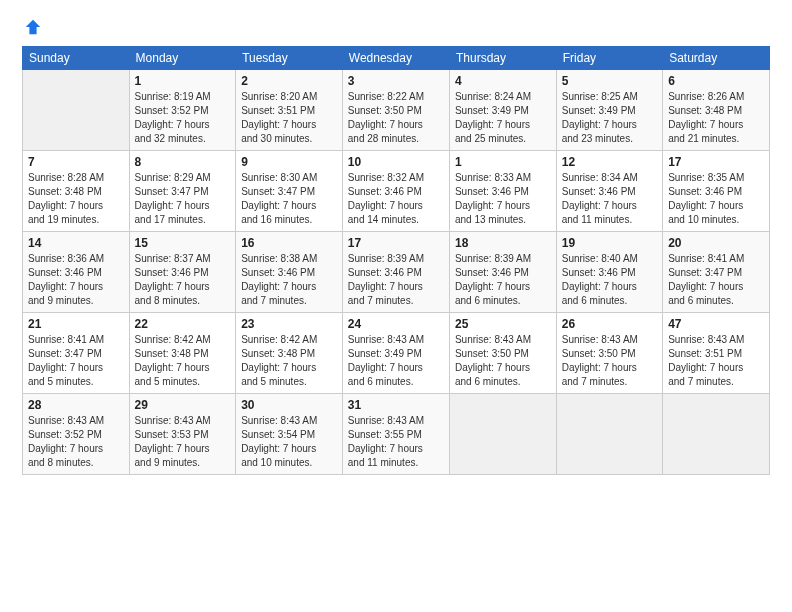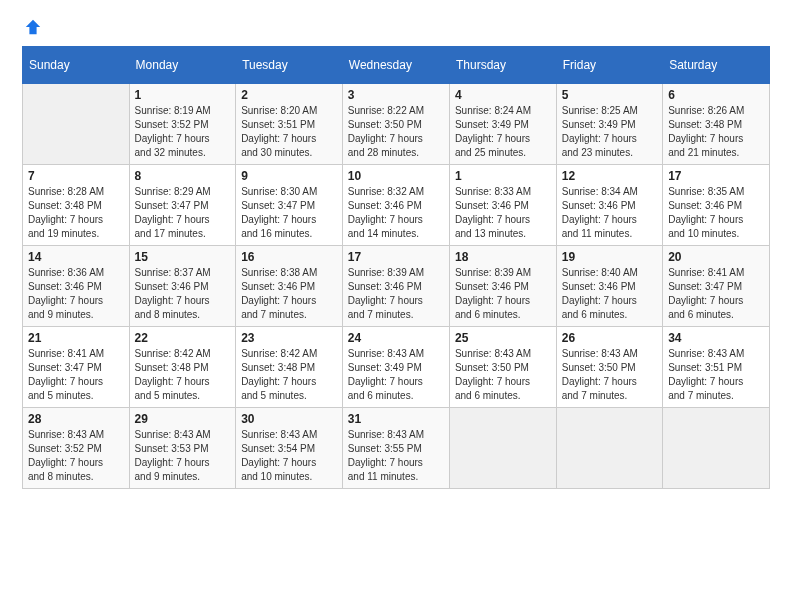--- a/index.html
+++ b/index.html
@@ -60,21 +60,21 @@
       color: #555;
     }
     .calendar {
       width: 100%;
       border-collapse: collapse;
       font-size: 10.5px;
     }
     .calendar thead th {
       background: #2d6cc0;
       color: #fff;
-      padding: 11px 6px;
+      padding: 4px 6px;
       text-align: left;
       font-size: 12px;
       font-weight: normal;
       border: 1px solid #2d6cc0;
     }
     .calendar tbody td {
       border: 1px solid #ccc;
       vertical-align: top;
       padding: 4px 5px;
       width: 108px;
@@ -242,21 +242,21 @@
           </td>
           <td>
             <span class="day-number">25</span>
             <div class="cell-info">Sunrise: 8:43 AM<br>Sunset: 3:50 PM<br>Daylight: 7 hours<br>and 6 minutes.</div>
           </td>
           <td>
             <span class="day-number">26</span>
             <div class="cell-info">Sunrise: 8:43 AM<br>Sunset: 3:50 PM<br>Daylight: 7 hours<br>and 7 minutes.</div>
           </td>
           <td>
-            <span class="day-number">34</span>
+            <span class="day-number">47</span>
             <div class="cell-info">Sunrise: 8:43 AM<br>Sunset: 3:51 PM<br>Daylight: 7 hours<br>and 7 minutes.</div>
           </td>
         </tr>
         <tr>
           <td>
             <span class="day-number">28</span>
             <div class="cell-info">Sunrise: 8:43 AM<br>Sunset: 3:52 PM<br>Daylight: 7 hours<br>and 8 minutes.</div>
           </td>
           <td>
             <span class="day-number">29</span>

